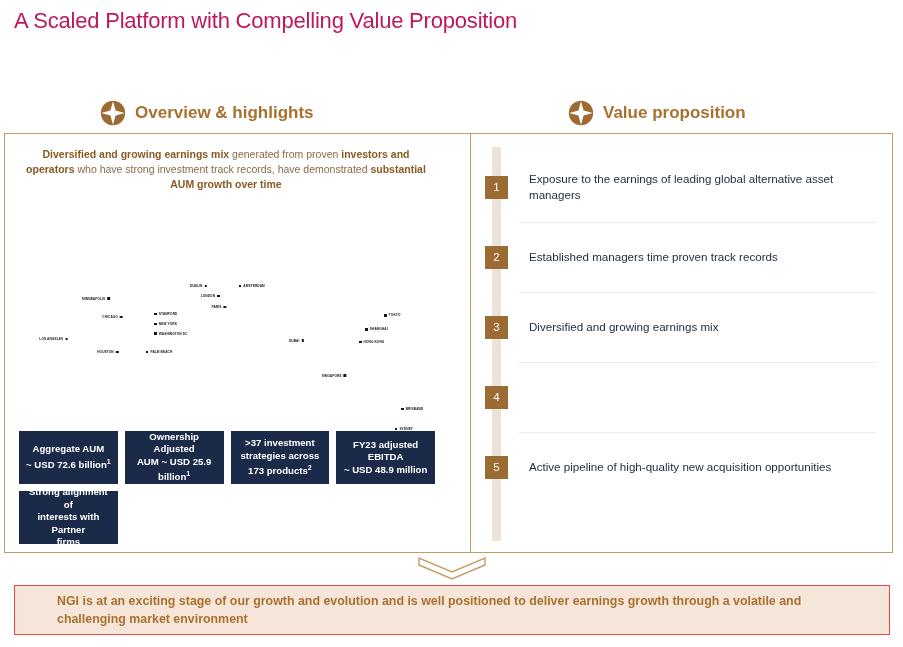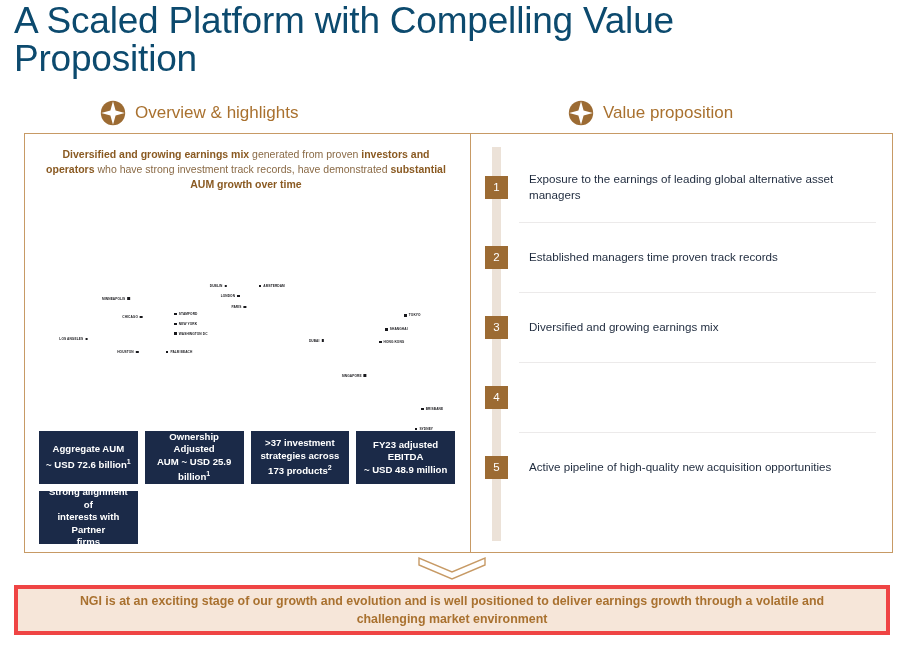--- a/index.html
+++ b/index.html
@@ -14,23 +14,23 @@
     font-family: "Liberation Sans", sans-serif;
     overflow: hidden;
   }
 
   
   #page-title {
     position: absolute;
     left: 14px;
     top: 2px;
     width: 760px;
-    font-size: 37px;
+    font-size: 22px;
     line-height: 38px;
-    color: #0c4a6e;
+    color: #be185d;
     font-weight: 400;
     letter-spacing: -0.2px;
   }
 
   
   .section-header {
     position: absolute;
     display: flex;
     align-items: center;
     gap: 9px;
@@ -39,33 +39,33 @@
   #header-right { left: 568px; top: 100px; }
 
   .diamond-icon {
     width: 26px;
     height: 26px;
     flex: 0 0 26px;
     position: relative;
   }
   .section-title {
     font-size: 17px;
-    font-weight: normal;
+    font-weight: bold;
     color: #a9712f;
     white-space: nowrap;
   }
 
   
   .panel {
     position: absolute;
     border: 1px solid #c79a65;
     background: #ffffff;
     box-sizing: border-box;
   }
-  #panel-left  { left: 24px;  top: 133px; width: 500px; height: 420px; }
+  #panel-left  { left: 4px;  top: 133px; width: 500px; height: 420px; }
   #panel-right { left: 470px; top: 133px; width: 423px; height: 420px; }
 
   
   #intro-text {
     position: absolute;
     left: 12px;
     top: 13px;
     width: 418px;
     text-align: center;
     font-size: 10.5px;
@@ -235,25 +235,25 @@
 
   
   #bottom-banner {
     position: absolute;
     left: 14px;
     top: 585px;
     width: 876px;
     height: 50px;
     box-sizing: border-box;
     background: #f6e6d9;
-    border: 4px solid #ef4444;
+    border: 1px solid #ef4444;
     display: flex;
     align-items: center;
     justify-content: center;
-    text-align: center;
+    text-align: left;
     padding: 0 42px;
   }
   #bottom-banner-text {
     font-size: 12.4px;
     line-height: 18px;
     font-weight: bold;
     color: #a9712f;
   }
 </style>
 </head>

